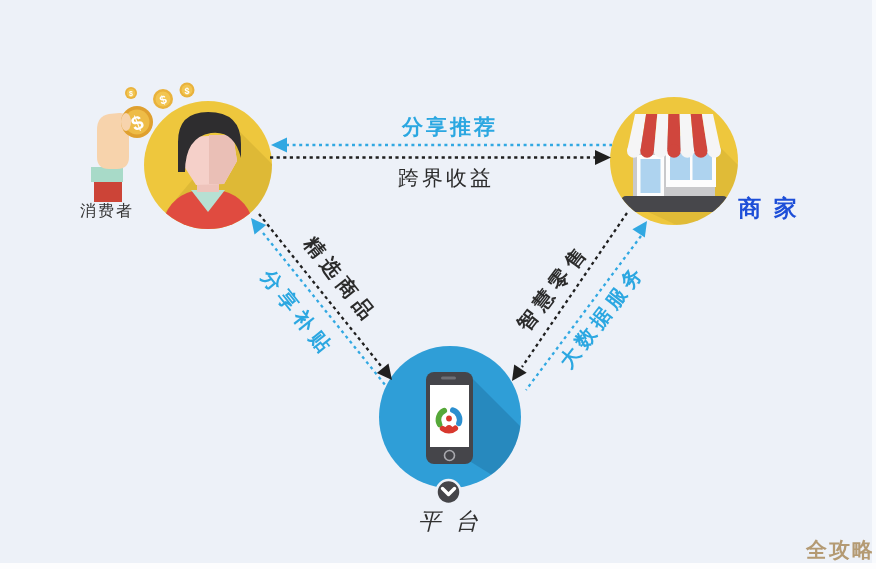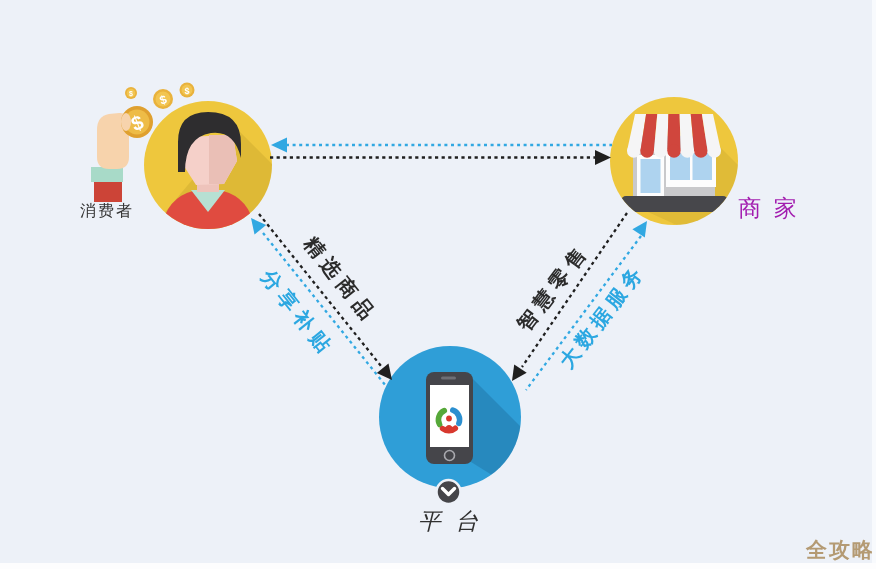--- a/index.html
+++ b/index.html
@@ -3,21 +3,21 @@
 <meta charset="utf-8">
 <style>
   html,body{margin:0;padding:0;background:#dfe3ec;}
   .stage{
     position:relative;width:876px;height:569px;background:#edf1f8;overflow:hidden;
     font-family:"Liberation Sans","DejaVu Sans",sans-serif;
   }
   .stage svg{position:absolute;left:0;top:0;}
   .lbl{position:absolute;transform:translate(-50%,-50%);white-space:nowrap;line-height:1;}
   .lbl-consumer{left:107px;top:211px;font-size:16px;color:#353535;font-weight:500;letter-spacing:2px;transform:translate(-50%,-50%);}
-  .lbl-merchant{left:769px;top:208px;font-size:23px;color:#a21caf;font-weight:400;letter-spacing:3px;}
+  .lbl-merchant{left:769px;top:208px;font-size:23px;color:#1d4ed8;font-weight:700;letter-spacing:3px;}
   .lbl-platform{left:450px;top:521px;font-size:23px;color:#303030;font-weight:500;letter-spacing:4px;font-style:italic;}
   .lbl-share-recommend{left:450px;top:126px;font-size:21px;font-weight:700;color:#2ba7e1;letter-spacing:3px;}
   .lbl-crossover-income{left:446px;top:177px;font-size:21px;font-weight:500;color:#2b2b2b;letter-spacing:3px;}
   .lbl-selected-goods{left:341px;top:280px;font-size:20px;font-weight:600;color:#2b2b2b;letter-spacing:6px;
     transform:translate(-50%,-50%) rotate(51.5deg);}
   .lbl-share-subsidy{left:298px;top:313px;font-size:20px;font-weight:600;color:#2ba7e1;letter-spacing:6px;
     transform:translate(-50%,-50%) rotate(51.5deg);}
   .lbl-smart-retail{left:553px;top:287px;font-size:20px;font-weight:600;color:#2b2b2b;letter-spacing:6px;
     transform:translate(-50%,-50%) rotate(-52.5deg);}
   .lbl-bigdata-service{left:602px;top:316px;font-size:20px;font-weight:600;color:#2ba7e1;letter-spacing:5px;
@@ -157,20 +157,22 @@
     <g>
       <line x1="641" y1="236" x2="526" y2="390" stroke="#31a8e2" stroke-width="2.3" stroke-dasharray="3 3.6"></line>
       <polygon points="647,221 644.8,237.6 632.4,229.2" fill="#31a8e2"></polygon>
     </g>
   </svg>
 
   <div class="lbl lbl-consumer">消费者</div>
   <div class="lbl lbl-merchant">商 家</div>
   <div class="lbl lbl-platform">平 台</div>
 
+  <div class="lbl lbl-share-recommend">分享推荐</div>
+  <div class="lbl lbl-crossover-income">跨界收益</div>
   <div class="lbl lbl-selected-goods">精选商品</div>
   <div class="lbl lbl-share-subsidy">分享补贴</div>
   <div class="lbl lbl-smart-retail">智慧零售</div>
   <div class="lbl lbl-bigdata-service">大数据服务</div>
 
   <div class="watermark">全攻略</div>
 
   <div class="edge-right"></div>
   <div class="edge-bottom"></div>
 </div>

